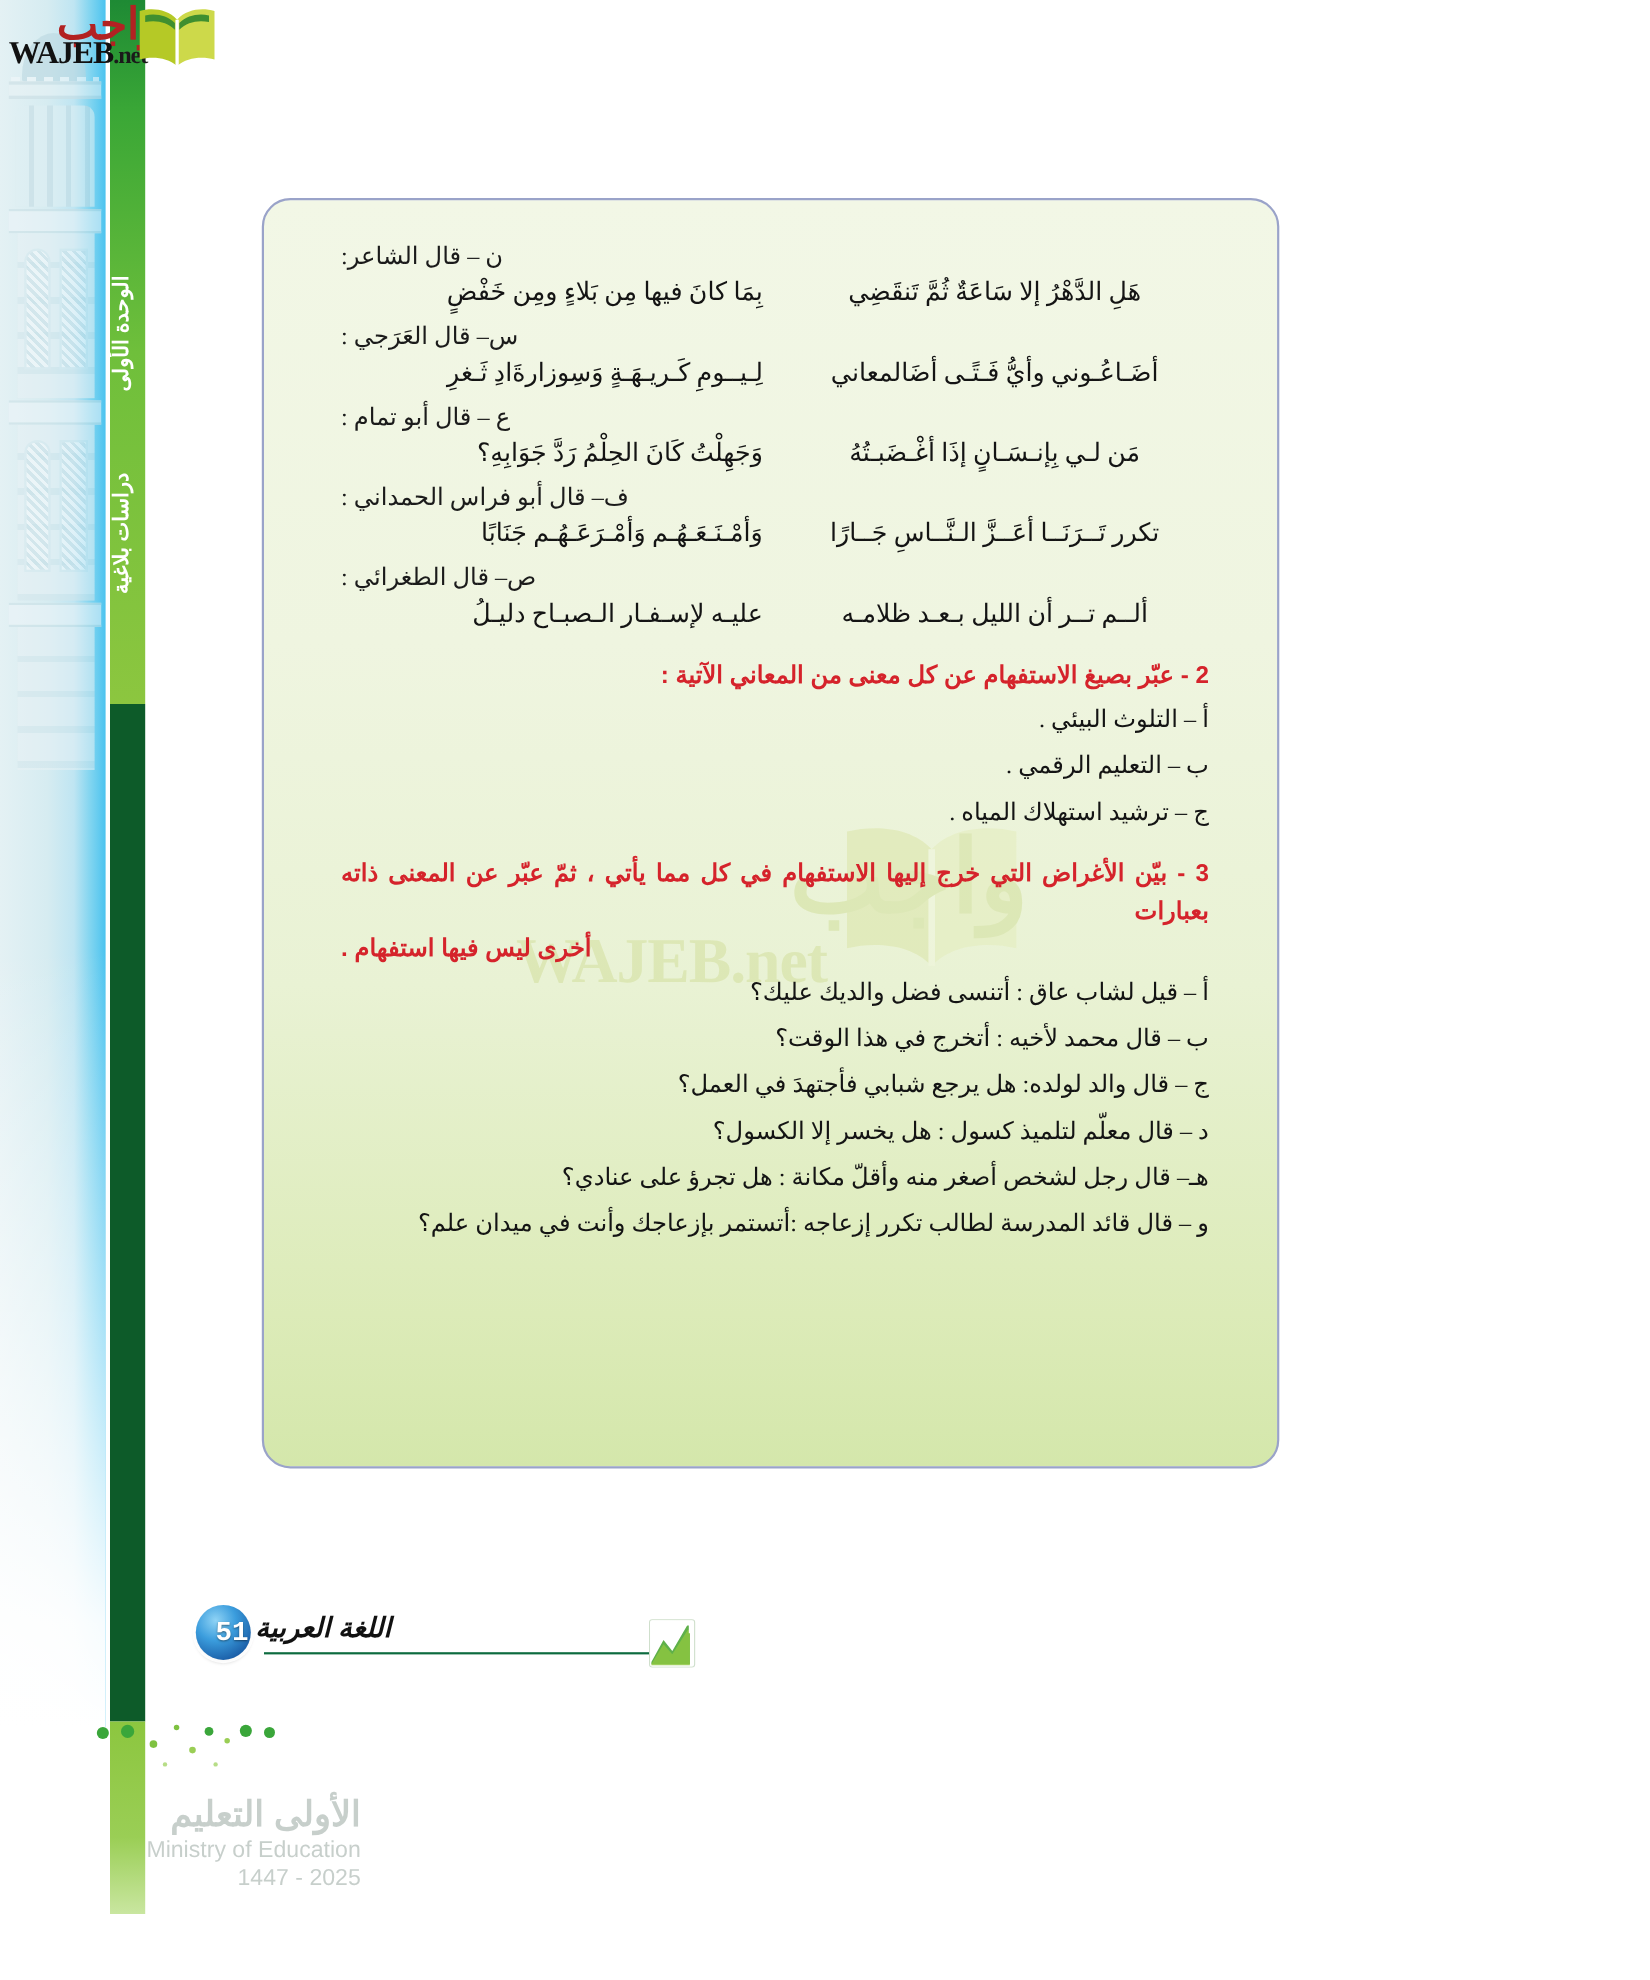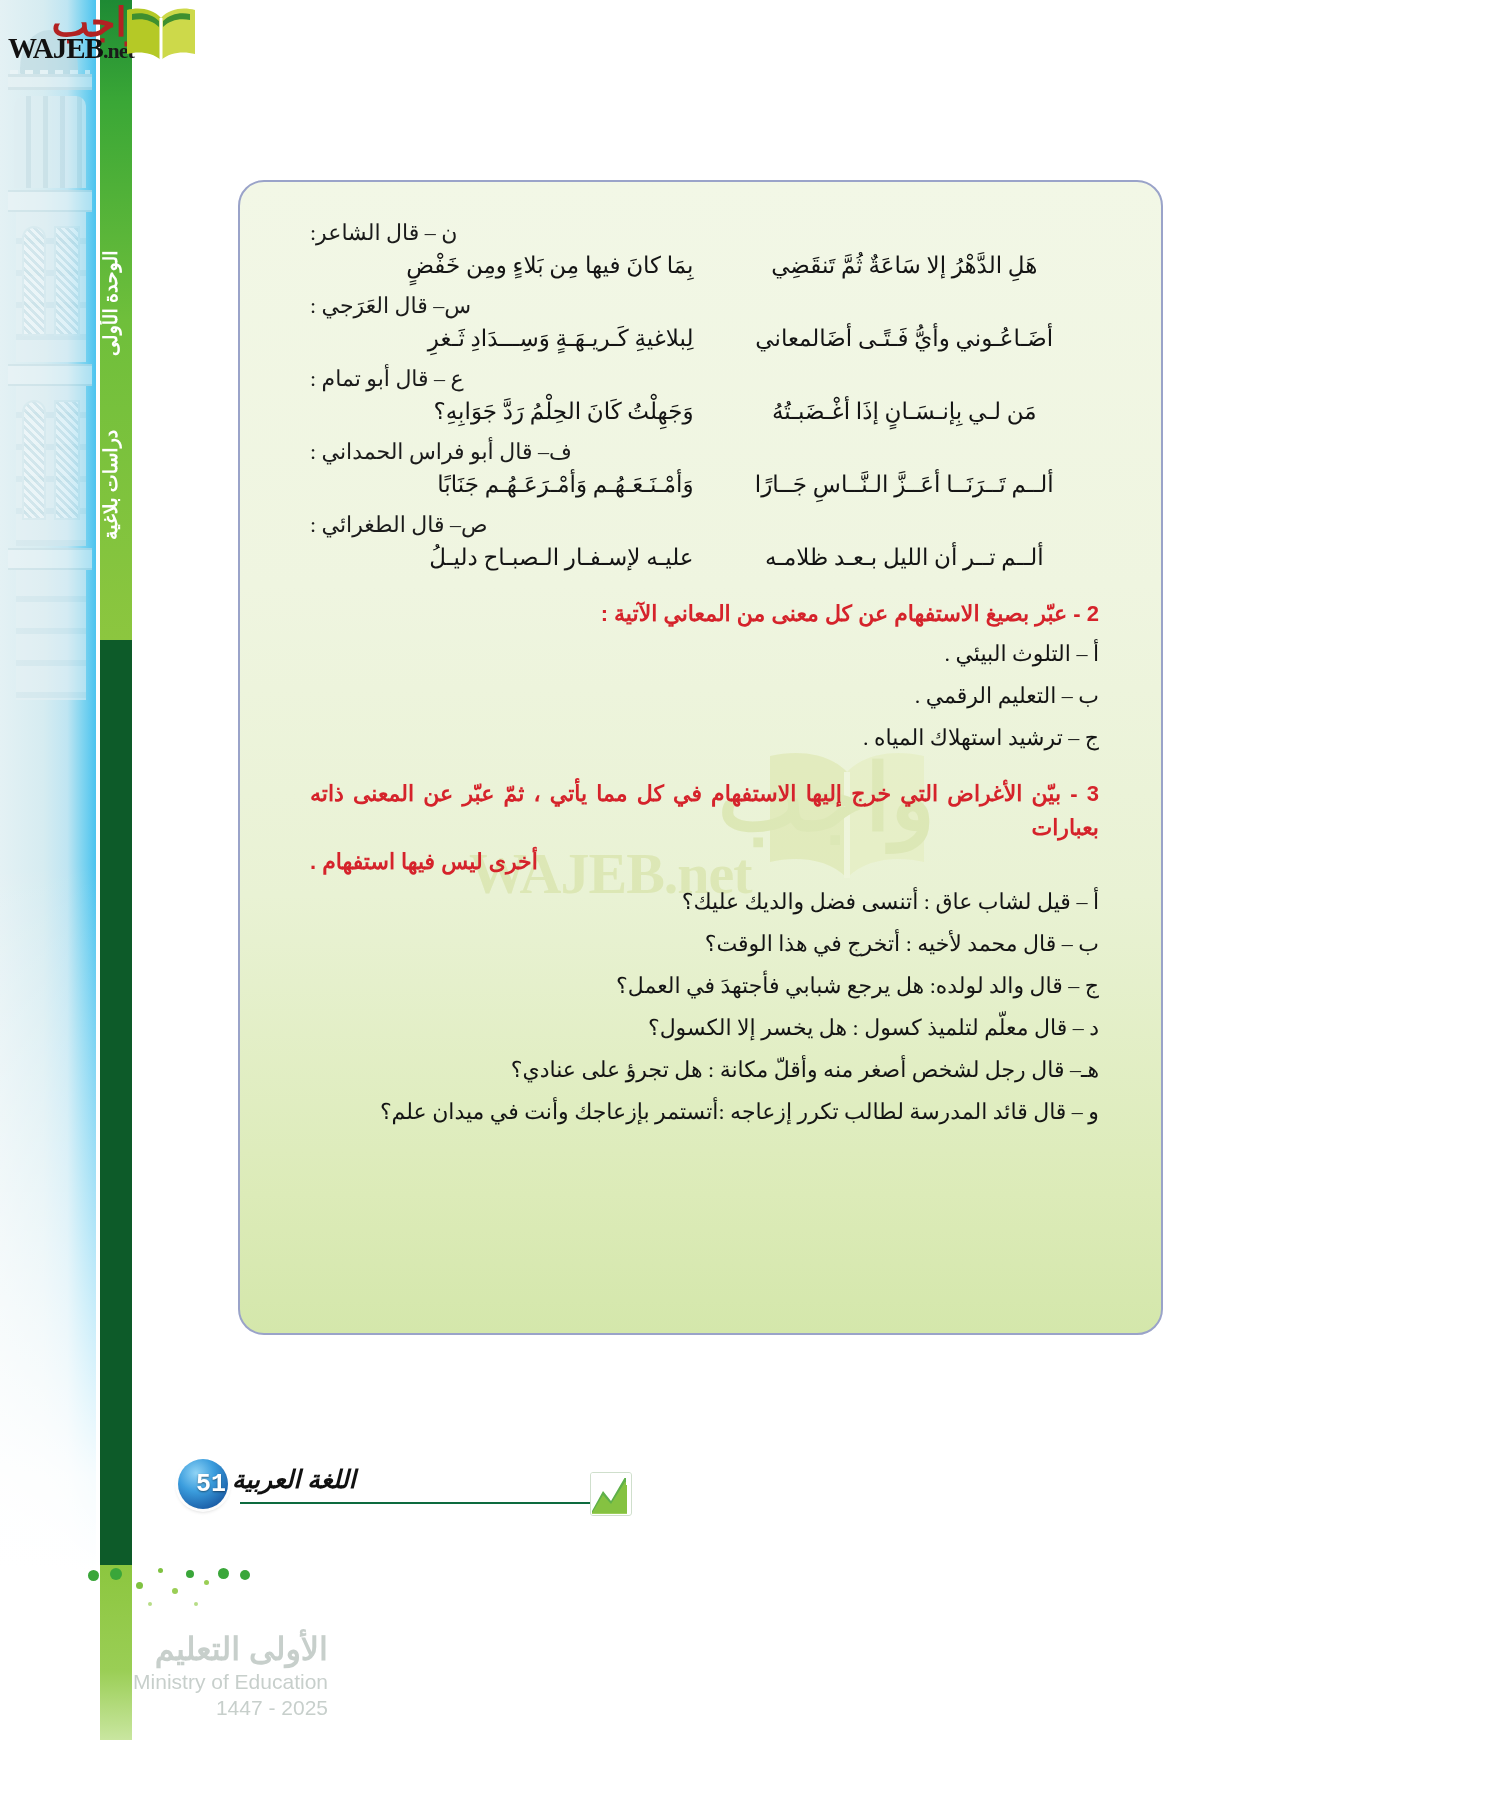--- a/index.html
+++ b/index.html
@@ -409,32 +409,32 @@
 
       <div class="src-line">ن – قال الشاعر:</div>
       <div class="verse">
         <div class="hemi first">هَلِ الدَّهْرُ إلا سَاعَةٌ ثُمَّ تَنقَضِي</div>
         <div class="hemi second">بِمَا كانَ فيها مِن بَلاءٍ ومِن خَفْضٍ</div>
       </div>
 
       <div class="src-line">س– قال العَرَجي :</div>
       <div class="verse">
         <div class="hemi first">أضَـاعُـوني وأيُّ فَـتًـى أضَالمعاني</div>
-        <div class="hemi second">لِبلاغيةِ كَـريـهَـةٍ وَسِـــدَادِ ثَـغرِ</div>
+        <div class="hemi second">لِـيــومِ كَـريـهَـةٍ وَسِوزارةَادِ ثَـغرِ</div>
       </div>
 
       <div class="src-line">ع – قال أبو تمام :</div>
       <div class="verse">
         <div class="hemi first">مَن لـي بِإنـسَـانٍ إذَا أغْـضَبـتُهُ</div>
         <div class="hemi second">وَجَهِلْتُ كَانَ الحِلْمُ رَدَّ جَوَابِهِ؟</div>
       </div>
 
       <div class="src-line">ف– قال أبو فراس الحمداني :</div>
       <div class="verse">
-        <div class="hemi first">ألــم تَــرَنَــا أعَــزَّ الـنَّــاسِ جَــارًا</div>
+        <div class="hemi first">تكرر تَــرَنَــا أعَــزَّ الـنَّــاسِ جَــارًا</div>
         <div class="hemi second">وَأمْـنَـعَـهُـم وَأمْـرَعَـهُـم جَنَابًا</div>
       </div>
 
       <div class="src-line">ص– قال الطغرائي :</div>
       <div class="verse">
         <div class="hemi first">ألــم تــر أن الليل بـعـد ظلامـه</div>
         <div class="hemi second">عليـه لإسـفـار الـصبـاح دليـلُ</div>
       </div>
 
       <div class="ex-head">2 - عبّر بصيغ الاستفهام عن كل معنى من المعاني الآتية :</div>

